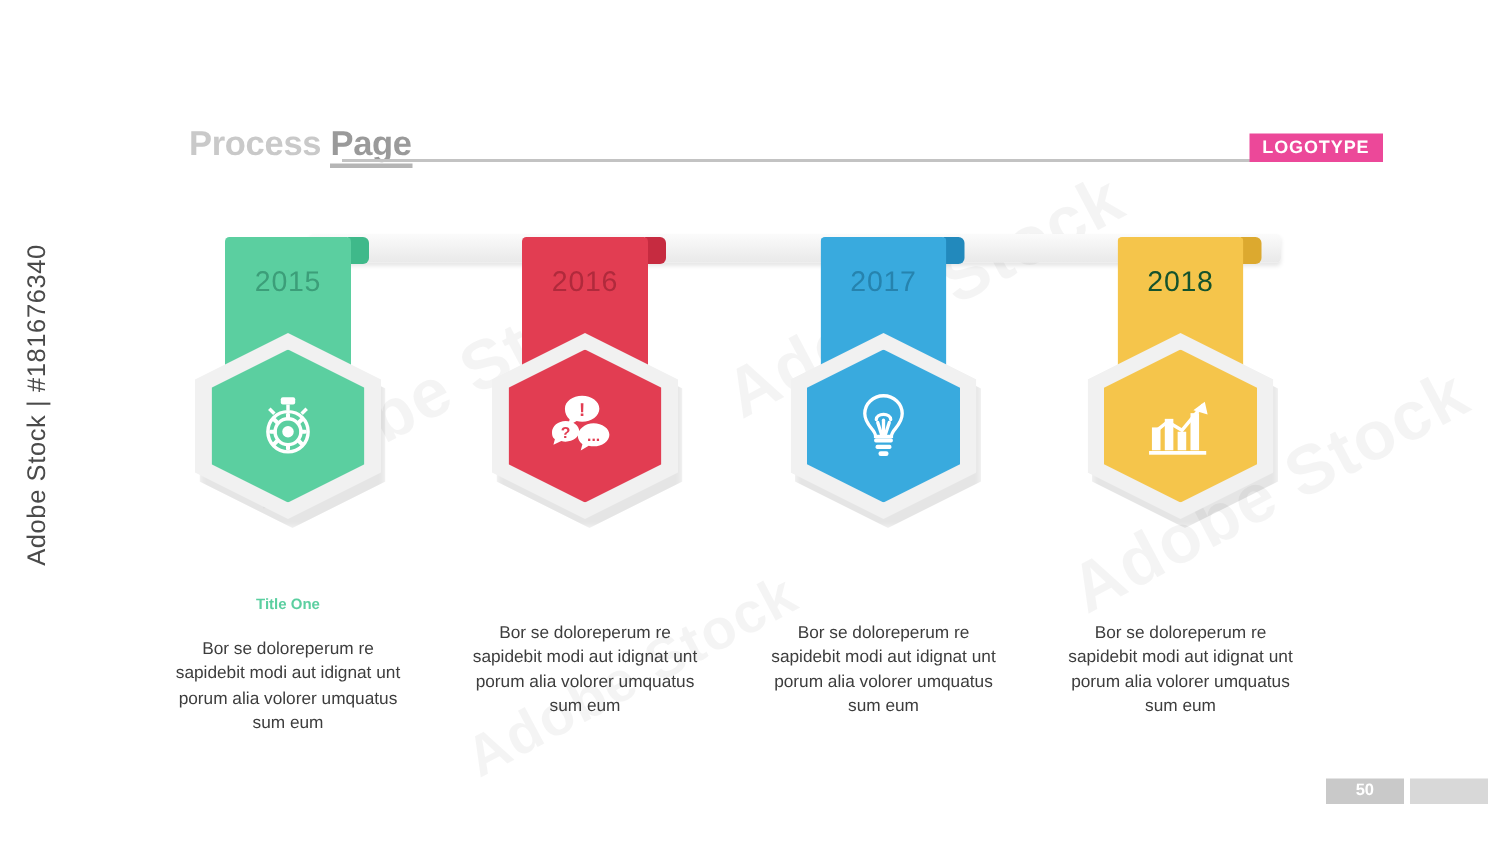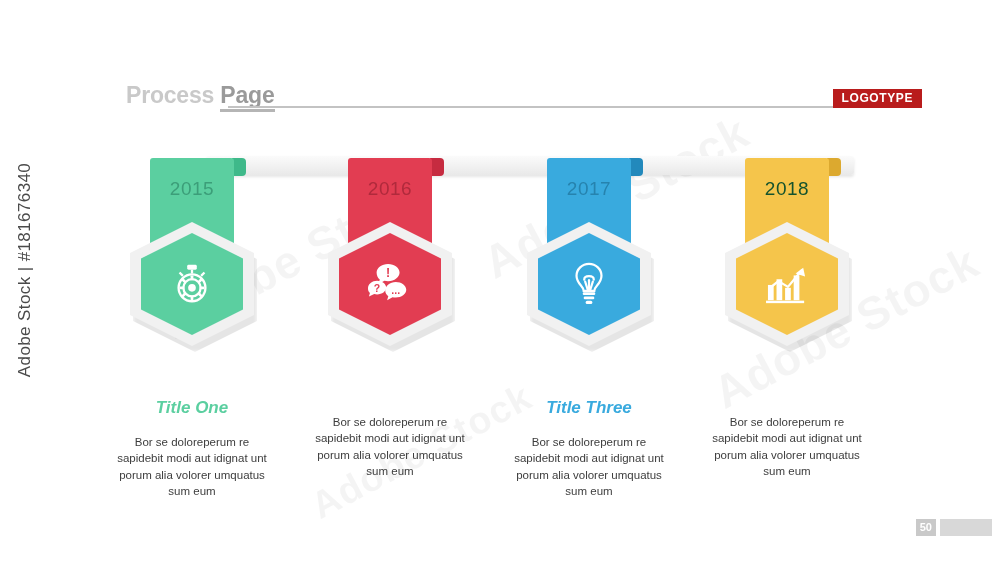--- a/index.html
+++ b/index.html
@@ -19,21 +19,21 @@
   }
   .title .t-light{color:#c9c9c9;}
   .title .t-dark{color:#9a9a9a;border-bottom:3px solid #b5b5b5;padding-bottom:1px;}
 
   .headrule{
     position:absolute;left:228px;top:66px;width:616px;height:2px;
     background:#c3c3c3;
   }
   .logobox{
     position:absolute;right:78px;top:49px;
-    background:#b91c1c;color:#ffffff;
+    background:#ec4899;color:#ffffff;
     font-size:12px;font-weight:bold;letter-spacing:.6px;
     padding:3px 9px 4px;line-height:1;
   }
 
   
   .ribbon{
     position:absolute;left:206px;top:156px;width:648px;height:19px;
     background:linear-gradient(#fbfbfb,#e9e9e9);
     border-radius:3px;
     box-shadow:0 2px 3px rgba(0,0,0,.10);
@@ -84,21 +84,21 @@
     clip-path:polygon(50% 0,100% 25%,100% 75%,50% 100%,0 75%,0 25%);
   }
   .icon{
     position:absolute;left:0;top:0;width:124px;height:124px;
     display:flex;align-items:center;justify-content:center;
     pointer-events:none;
   }
 
   
   .caption{position:absolute;left:0;top:240px;width:200px;text-align:center;}
-  .cap-title{font-size:17px;font-weight:bold;margin:0 0 14px;font-style:italic;}
+  .cap-title{font-size:10px;font-weight:bold;margin:0 0 14px;}
   .cap-body{
     font-size:11.5px;color:#3d3d3d;line-height:1.42;margin:16px;
     padding:0 6px;
   }
 
   
   .wm-side{
     position:absolute;left:-140px;top:260px;width:330px;
     transform:rotate(-90deg);transform-origin:center;
     font-size:17px;color:#4a4a4a;letter-spacing:.4px;white-space:nowrap;
@@ -111,21 +111,21 @@
   }
   .wm1{left:150px;top:230px;}
   .wm2{left:470px;top:170px;}
   .wm3{left:700px;top:300px;}
   .wm4{left:300px;top:430px;font-size:38px;}
 
   
   .pagenum{
     position:absolute;right:64px;bottom:26px;
     background:#c9c9c9;color:#ffffff;font-size:11px;font-weight:bold;
-    padding:3px 4px;line-height:1;
+    padding:3px 20px;line-height:1;
   }
   .pagebar{
     position:absolute;right:8px;bottom:26px;width:52px;height:17px;
     background:#d8d8d8;
   }
 </style>
 </head>
 <body>
 
 <div class="slide">
@@ -238,21 +238,20 @@
             </g>
             <g fill="#ffffff">
               <rect x="13.5" y="33.5" width="13" height="3" rx="1.2"></rect>
               <rect x="14.5" y="38" width="11" height="3" rx="1.2"></rect>
               <rect x="16.5" y="42.5" width="7" height="3.4" rx="1.6"></rect>
             </g>
           </svg>
         </div>
       </div>
       <div class="caption">
-        <p class="cap-title" style="color:#39AADE">Title Three</p>
         <p class="cap-body">Bor se doloreperum re sapidebit modi aut idignat unt porum alia volorer umquatus sum eum</p>
       </div>
     </div>
 
     <div class="col c3">
       <div class="banner">
         <div class="fold" style="background:#DCA92F"></div>
         <div class="body" style="background:#F5C54B"></div>
         <div class="year" style="color:#14532d">2018</div>
       </div>

